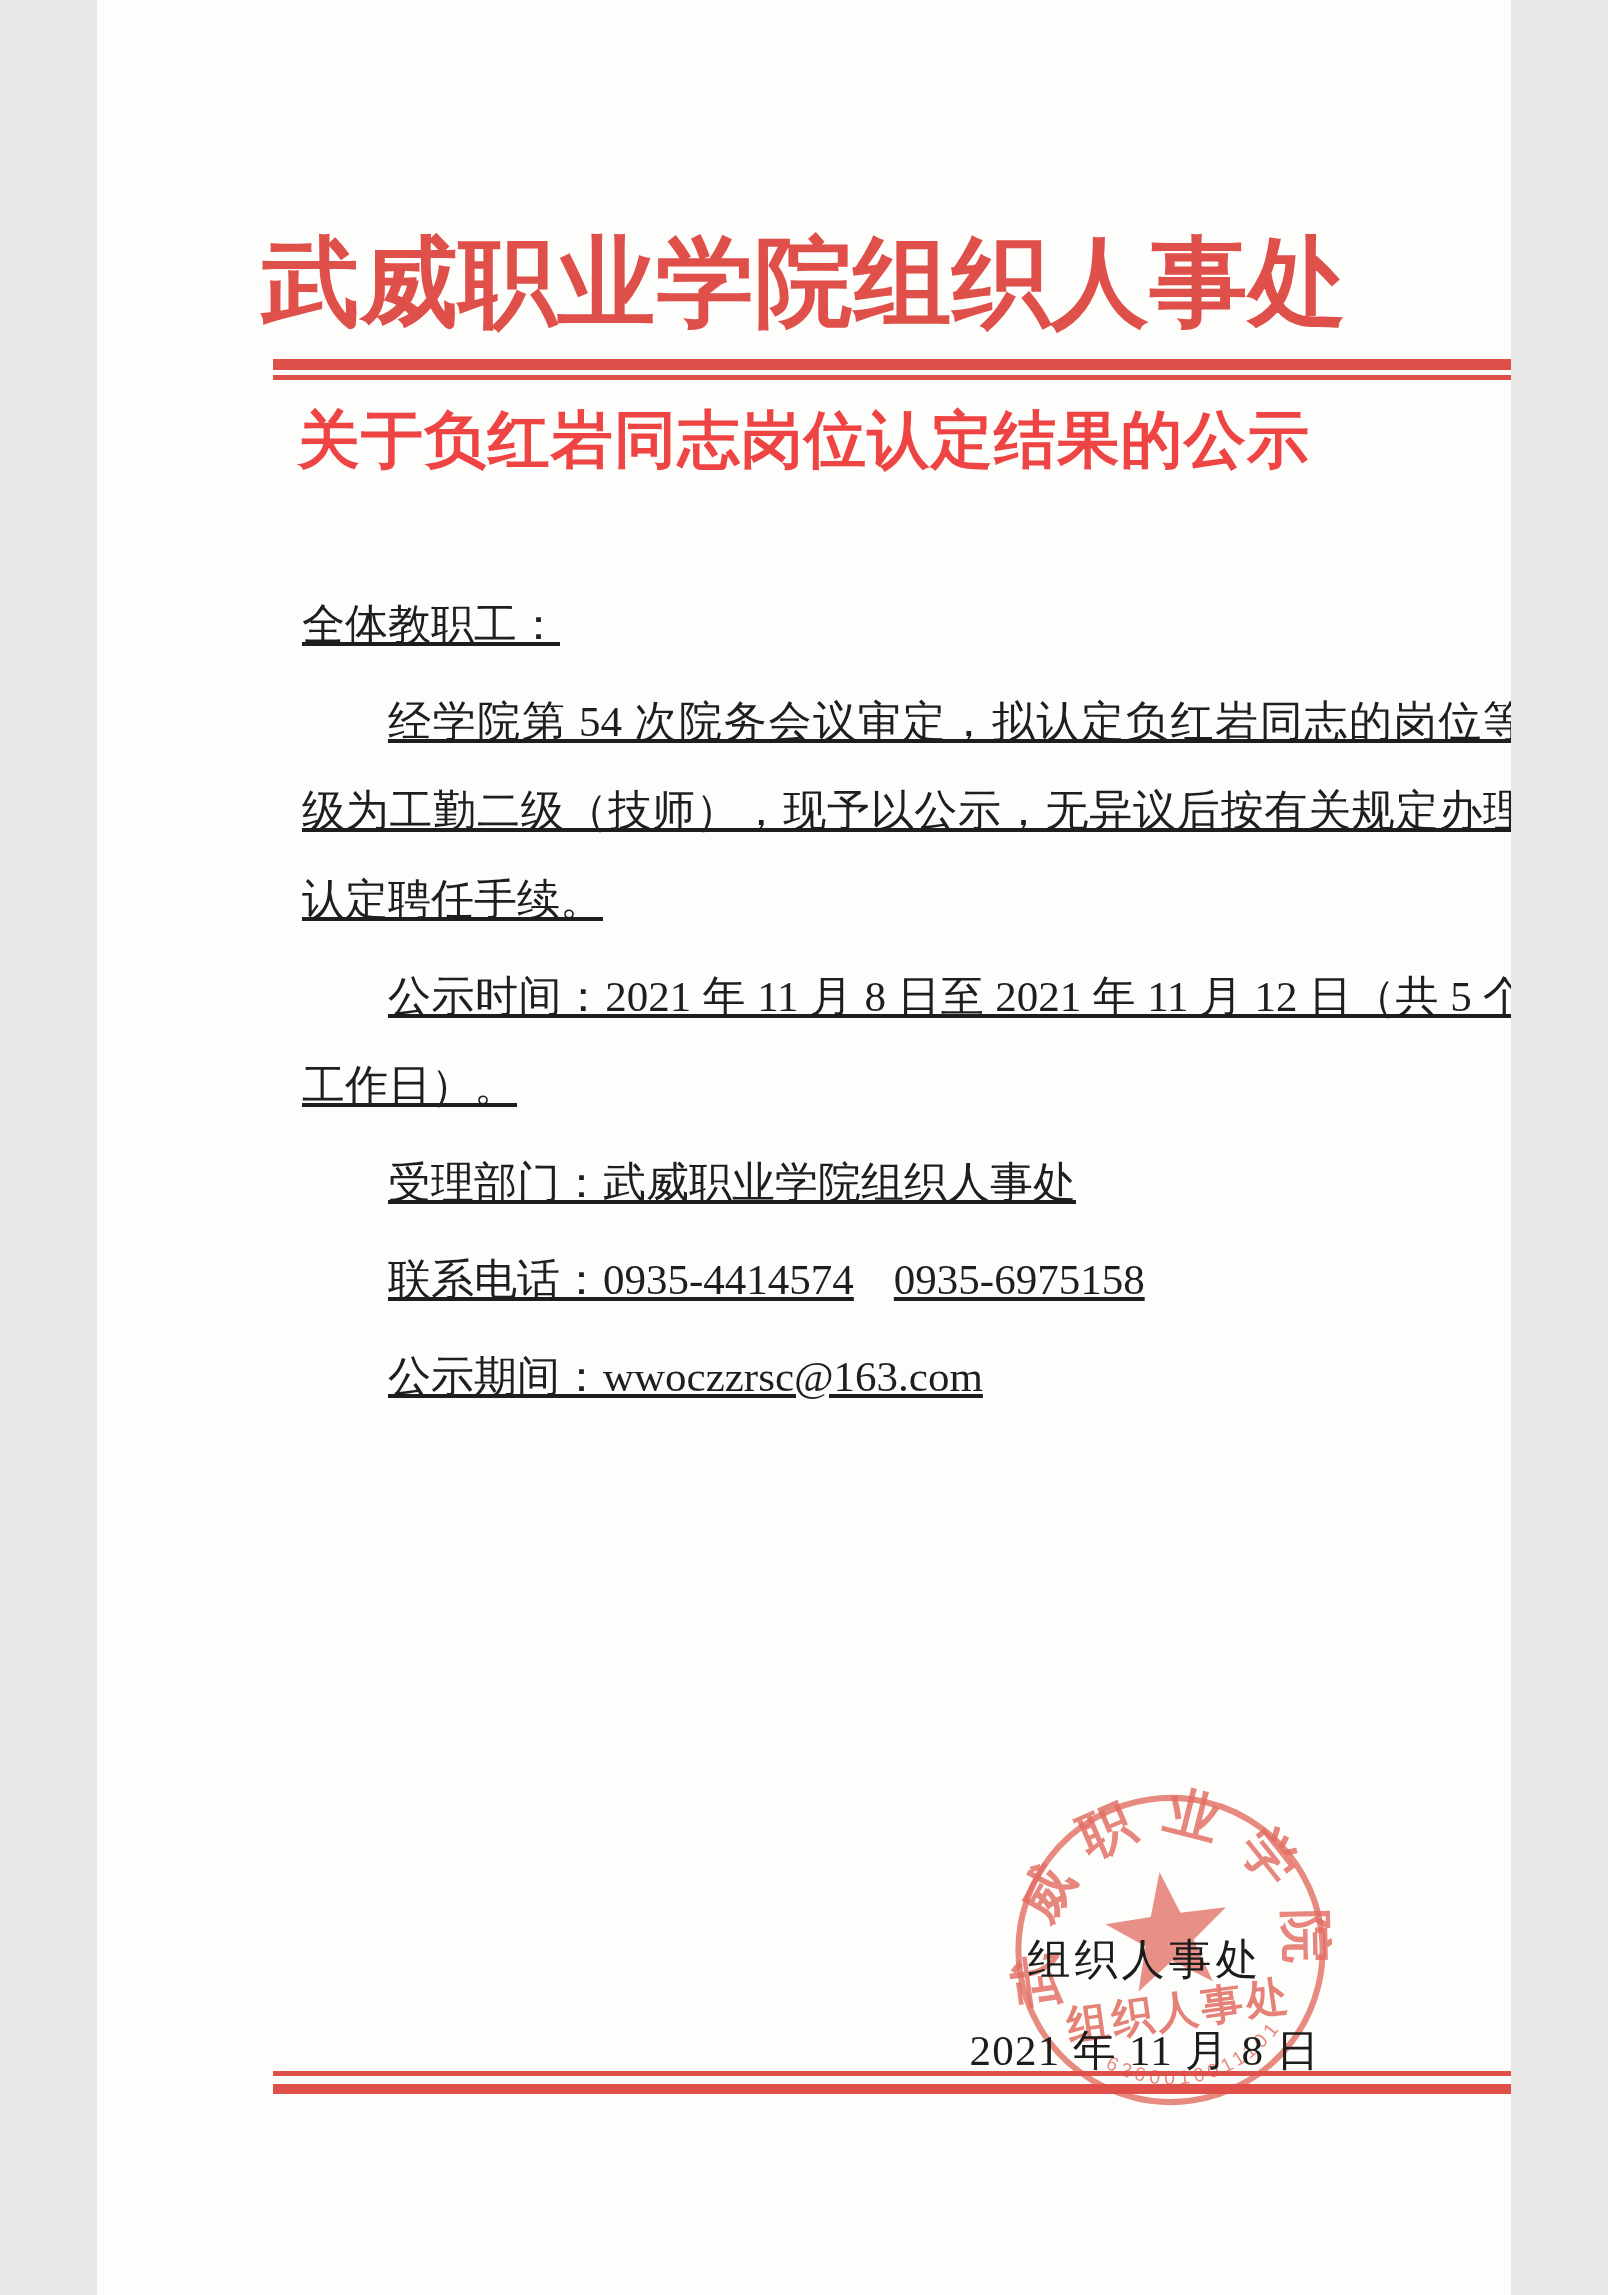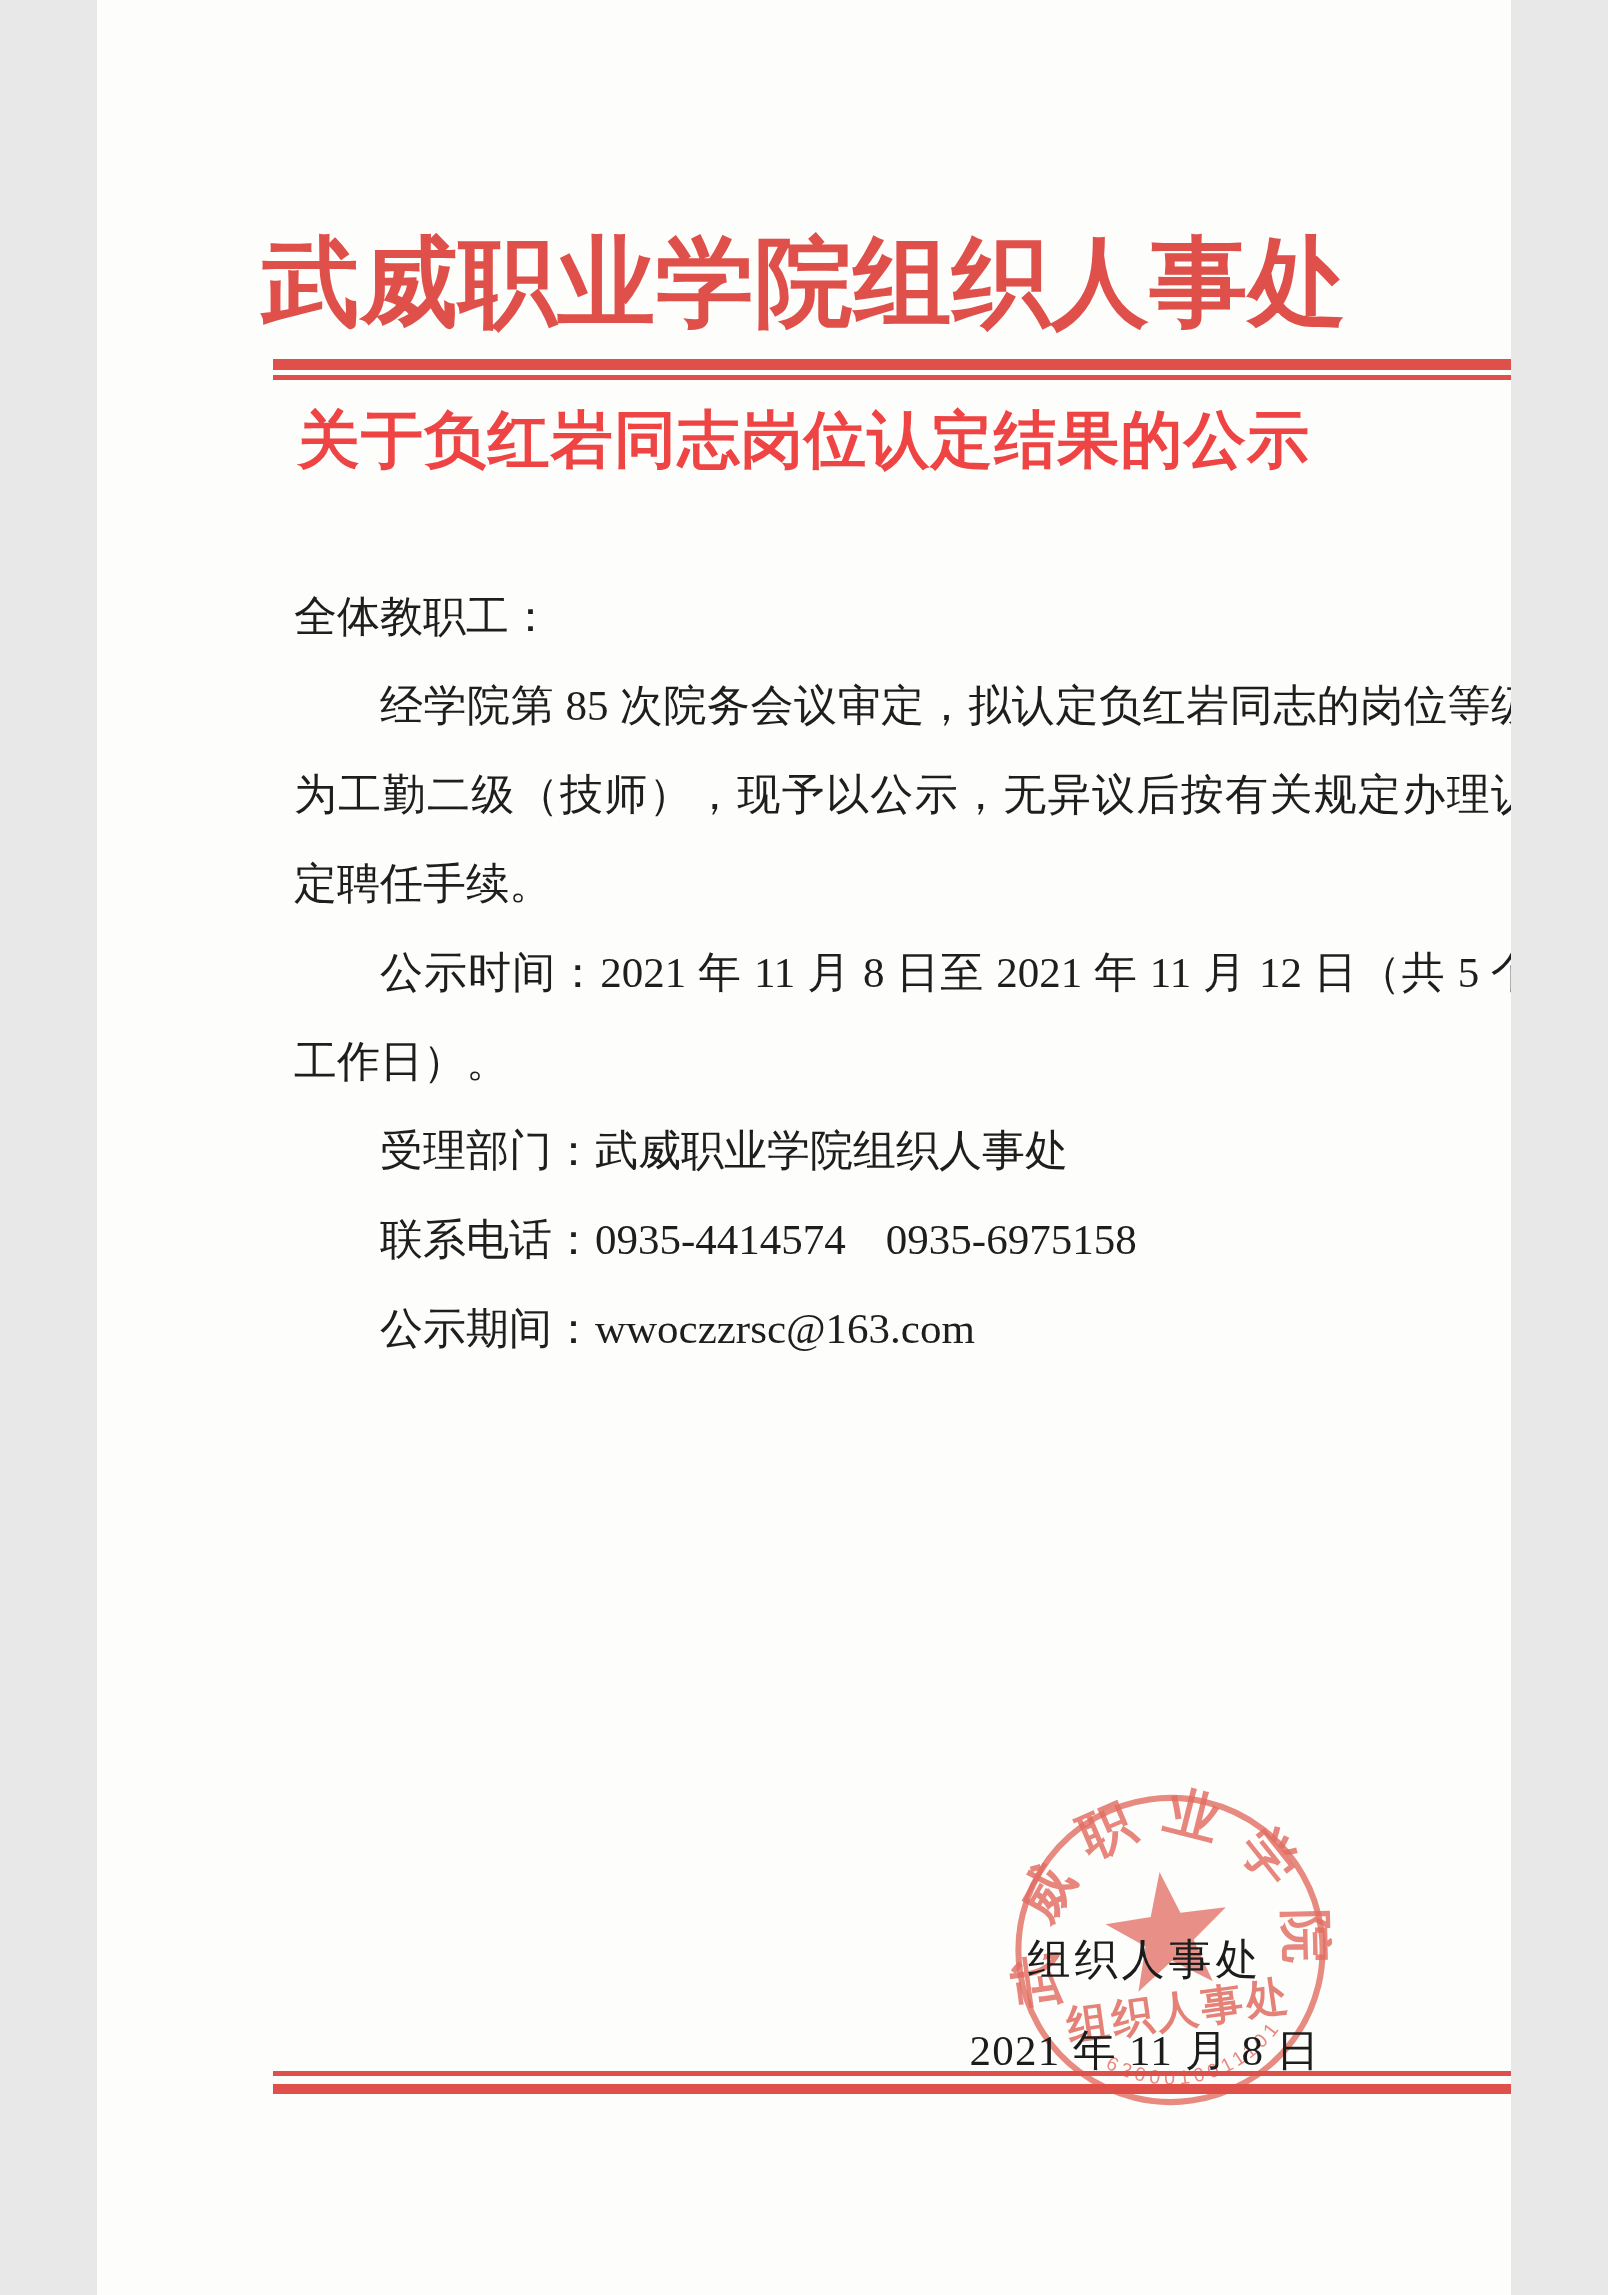--- a/index.html
+++ b/index.html
@@ -45,21 +45,21 @@
   
   .body-text {
     position: absolute;
     top: 572px; left: 197px; width: 1240px;
     font-size: 43px;
     line-height: 89px;
     color: #1e1e1e;
     text-align: justify;
     text-justify: inter-character;
   }
-  .body-text p { margin: 0; padding: 0; }
+  .body-text p { margin: 8px; padding: 0; text-decoration: underline; }
   .indent { text-indent: 2em; }
   .phone-gap { display: inline-block; width: 40px; }
   
   .signature {
     position: absolute;
     top: 1914px; left: 821px; width: 454px;
     text-align: center;
     font-size: 43px;
     line-height: 91px;
     color: #1c1c1c;
@@ -91,21 +91,21 @@
   <div class="head-rule" style="top:359px;">
     <div class="thick"></div>
     <div class="gap"></div>
     <div class="thin"></div>
   </div>
 
   <div class="doc-title">关于负红岩同志岗位认定结果的公示</div>
 
   <div class="body-text">
     <p>全体教职工：</p>
-    <p class="indent">经学院第 85 次院务会议审定，拟认定负红岩同志的岗位等级为工勤二级（技师），现予以公示，无异议后按有关规定办理认定聘任手续。</p>
+    <p class="indent">经学院第 54 次院务会议审定，拟认定负红岩同志的岗位等级为工勤二级（技师），现予以公示，无异议后按有关规定办理认定聘任手续。</p>
     <p class="indent">公示时间：2021 年 11 月 8 日至 2021 年 11 月 12 日（共 5 个工作日）。</p>
     <p class="indent"><span>受理部门：</span><span>武威职业学院组织人事处</span></p>
     <p class="indent"><span>联系电话：</span><span>0935-4414574</span><span class="phone-gap"></span><span>0935-6975158</span></p>
     <p class="indent"><span>公示期间：</span><span>wwoczzrsc@163.com</span></p>
   </div>
 
   <svg class="seal" viewBox="0 0 480 480" aria-hidden="true">
     <g transform="rotate(-8 240 240)" fill="#dd574a">
       <circle cx="240" cy="240" r="226" fill="none" stroke="#dd574a" stroke-width="9" opacity="0.8"></circle>
       <defs>

